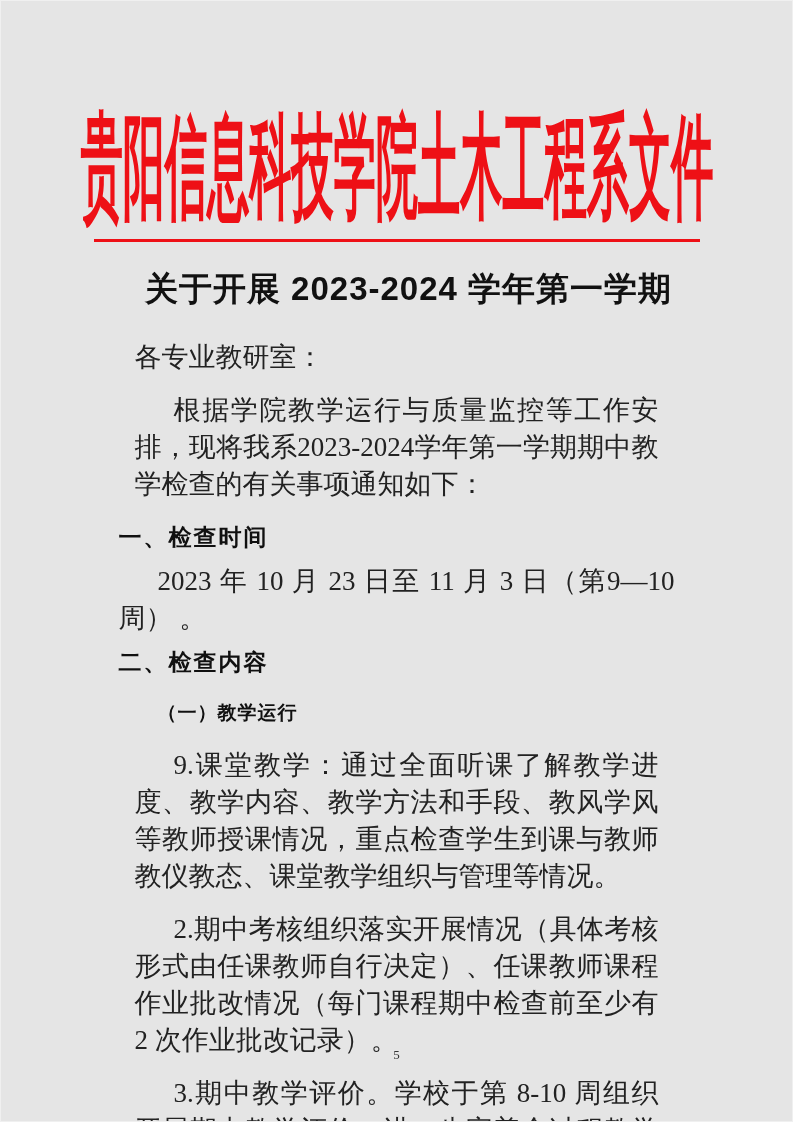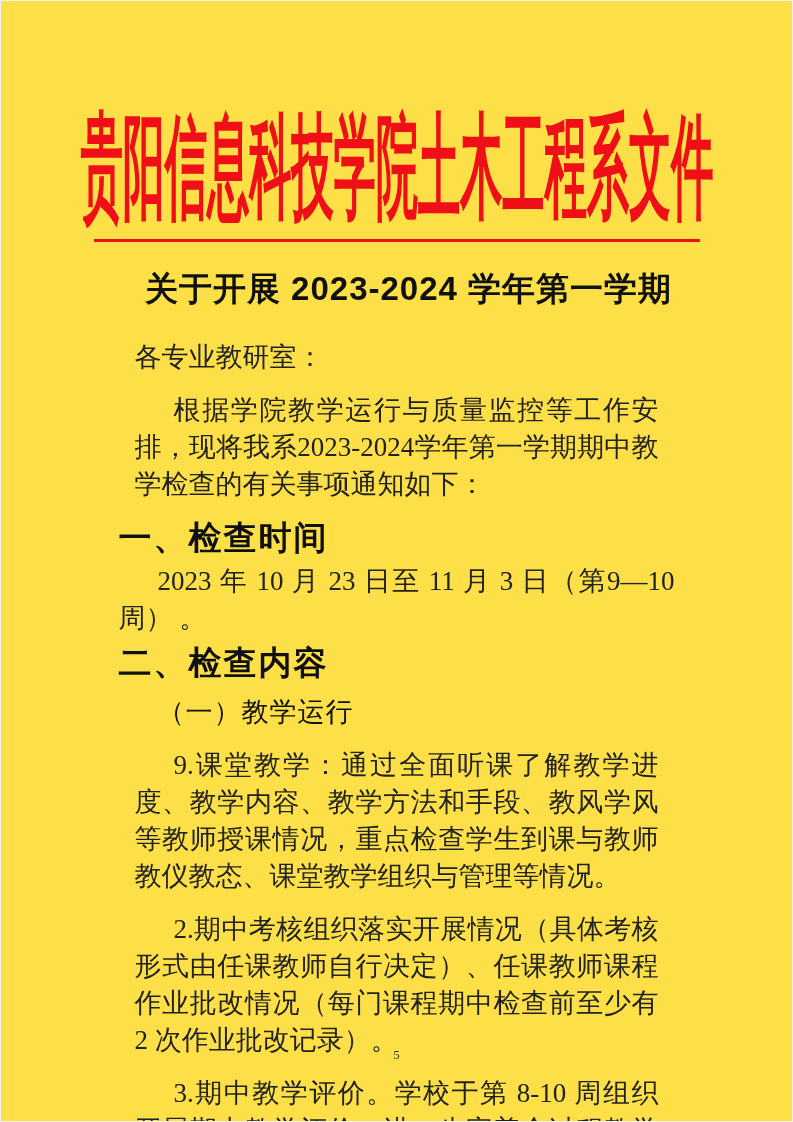--- a/index.html
+++ b/index.html
@@ -3,21 +3,21 @@
 <meta charset="utf-8">
 <style>
   * { box-sizing: border-box; }
   html, body { margin: 0; padding: 0; background: #ffffff; }
 
   .page {
     position: relative;
     width: 793px;
     height: 1122px;
     margin: 0 auto;
-    background: #fde047;
+    background: #e5e5e5;
     border: 1px solid #f0f0f0;
     overflow: hidden;
     font-family: "Liberation Serif", "DejaVu Serif", serif;
     color: #1f1f1f;
   }
 
   
   .banner-wrap {
     padding-top: 106px;
     height: 228px;
@@ -65,31 +65,31 @@
     text-align: justify;
     color: #222222;
   }
   .content p { margin: 16px; }
 
   .para-indent { text-indent: 39px; }
 
   .section-heading {
     font-family: "Liberation Sans", "DejaVu Sans", sans-serif;
     font-weight: bold;
-    font-size: 33px;
+    font-size: 23px;
     letter-spacing: 2px;
     color: #101010;
     margin: 7px 0 7px 0 !important;
   }
 
   .date-line { text-indent: 39px; margin: 6px 0 7px 0 !important; }
 
   .subsection-heading {
-    font-weight: normal;
-    font-size: 27px;
+    font-weight: bold;
+    font-size: 19px;
     letter-spacing: 1px;
     text-indent: 39px;
     color: #101010;
     margin: 13px 0 6px 0 !important;
   }
 
   
   .page-number {
     position: absolute;
     left: 0; right: 0;

